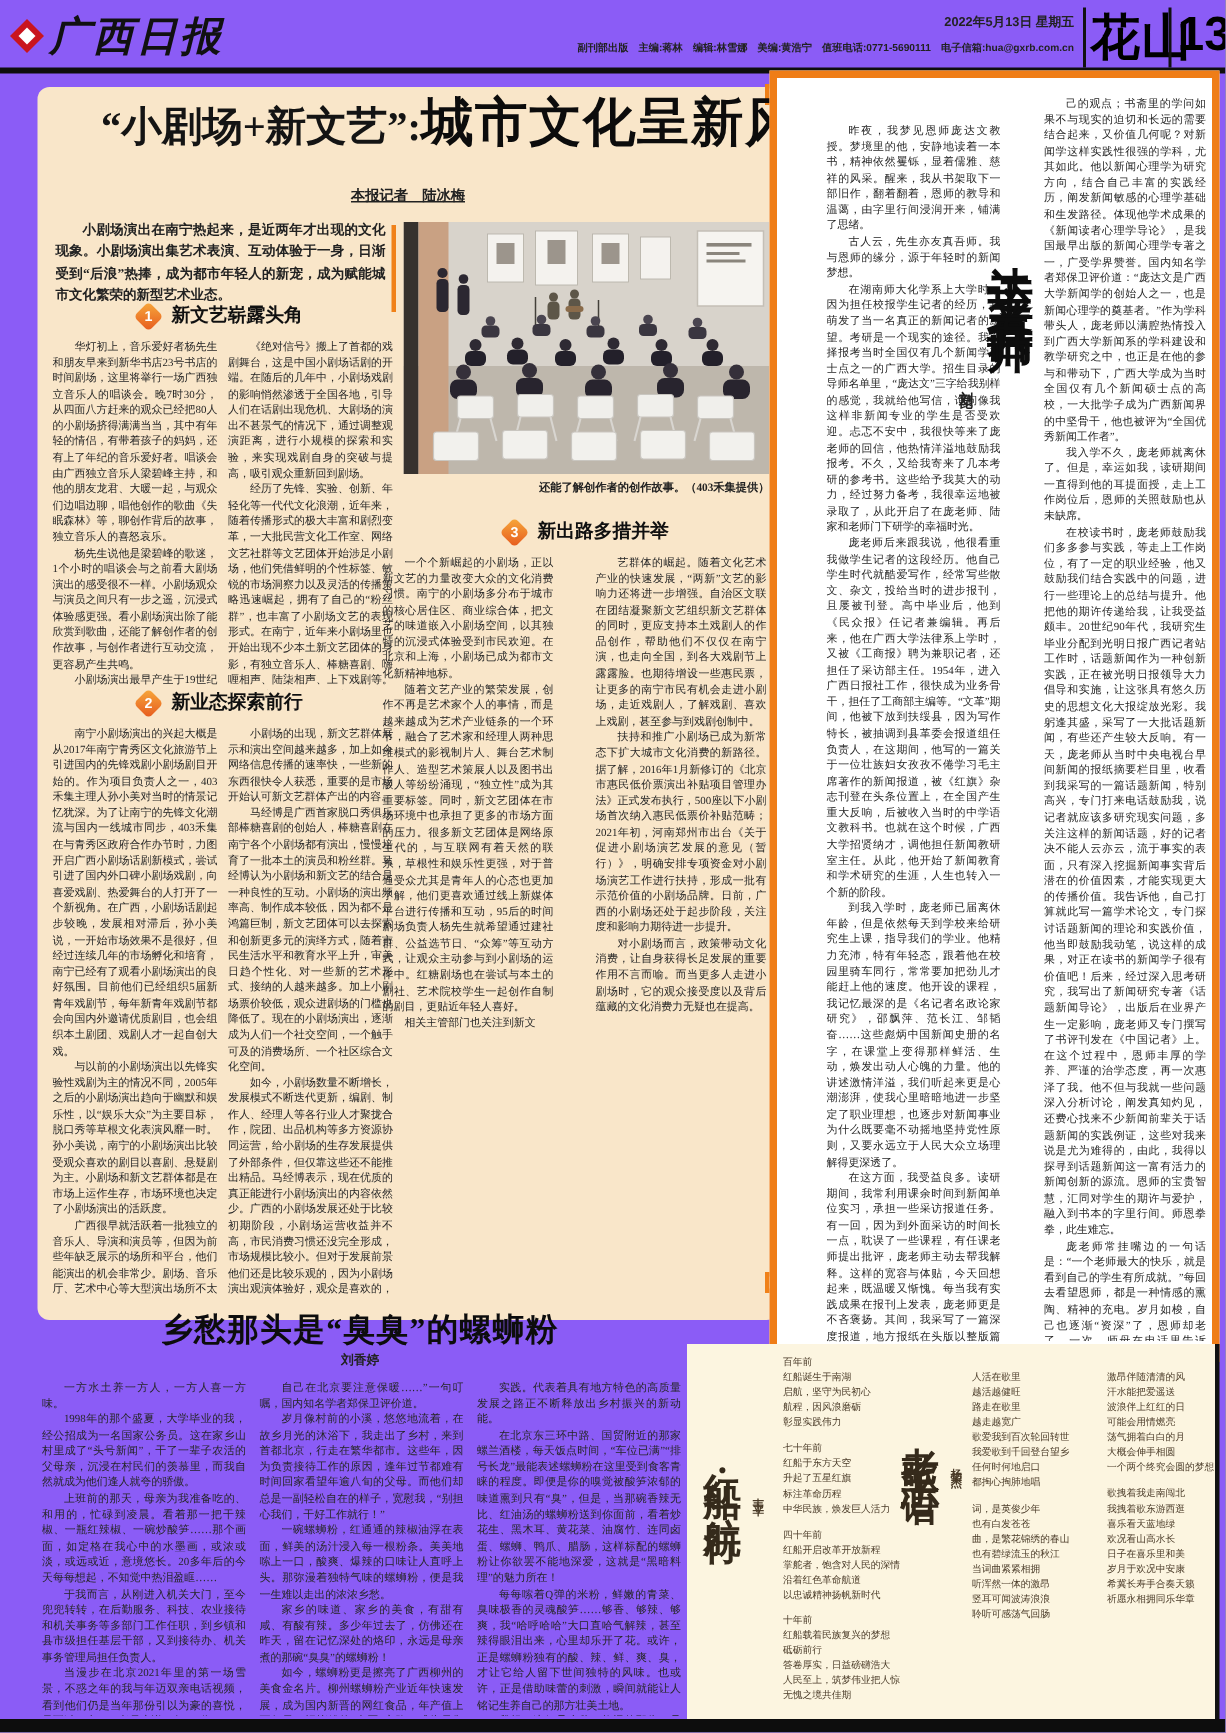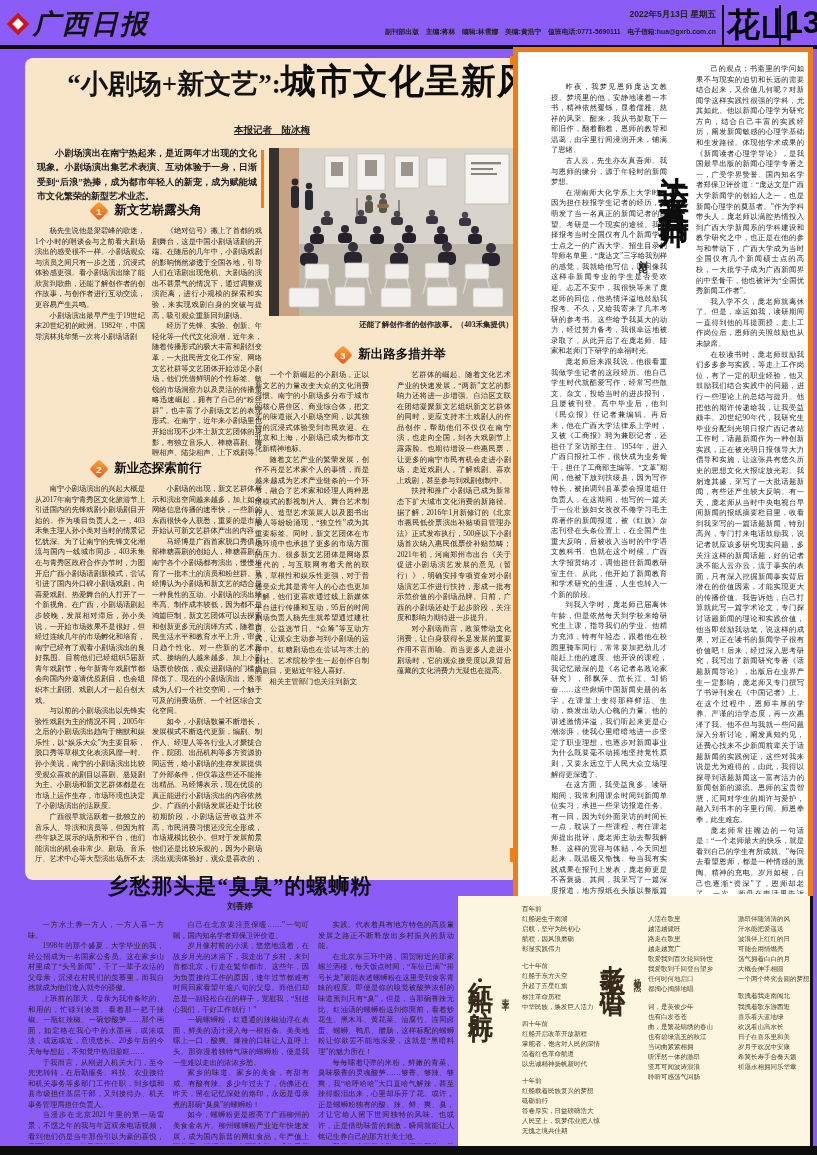--- a/index.html
+++ b/index.html
@@ -205,20 +205,21 @@
     </div>
     <div class="abs caption" style="left:244px;top:262px;width:244px;">还能了解创作者的创作故事。（403禾集提供）</div>
 
     <div class="abs sec-head" style="left:8px;top:144px;width:228px;">
       <span class="badge">
           <b>1</b>
         </span>
       <span class="sec-title">新文艺崭露头角</span>
     </div>
     <div class="abs col" style="left:10px;top:168px;width:110px;height:234px;">
+        <p>华灯初上，音乐爱好者杨先生和朋友早来到新华书店23号书店的时间剧场，这里将举行一场广西独立音乐人的唱谈会。晚7时30分，从四面八方赶来的观众已经把80人的小剧场挤得满满当当，其中有年轻的情侣，有带着孩子的妈妈，还有上了年纪的音乐爱好者。唱谈会由广西独立音乐人梁碧峰主持，和他的朋友龙君、大暖一起，与观众们边唱边聊，唱他创作的歌曲《失眠森林》等，聊创作背后的故事，独立音乐人的喜怒哀乐。</p>
         <p>杨先生说他是梁碧峰的歌迷，1个小时的唱谈会与之前看大剧场演出的感受很不一样。小剧场观众与演员之间只有一步之遥，沉浸式体验感更强。看小剧场演出除了能欣赏到歌曲，还能了解创作者的创作故事，与创作者进行互动交流，更容易产生共鸣。</p>
         <p>小剧场演出最早产生于19世纪末20世纪初的欧洲。1982年，中国导演林兆华第一次将小剧场话剧</p>
       </div>
     <div class="abs col" style="left:127px;top:168px;width:110px;height:234px;">
         <p>《绝对信号》搬上了首都的戏剧舞台，这是中国小剧场话剧的开端。在随后的几年中，小剧场戏剧的影响悄然渗透于全国各地，引导人们在话剧出现危机、大剧场的演出不甚景气的情况下，通过调整观演距离，进行小规模的探索和实验，来实现戏剧自身的突破与提高，吸引观众重新回到剧场。</p>
         <p>经历了先锋、实验、创新、年轻化等一代代文化浪潮，近年来，随着传播形式的极大丰富和剧烈变革，一大批民营文化工作室、网络文艺社群等文艺团体开始涉足小剧场，他们凭借鲜明的个性标签、敏锐的市场洞察力以及灵活的传播策略迅速崛起，拥有了自己的“粉丝群”，也丰富了小剧场文艺的表现形式。在南宁，近年来小剧场里也开始出现不少本土新文艺团体的身影，有独立音乐人、棒糖喜剧、嗨喱相声、陆柒相声、上下戏剧等。小剧场演出门票价格不高，体验感强，吸引了众多年轻人。</p>
       </div>
 
     <div class="abs sec-head" style="left:8px;top:402px;width:228px;">
       <span class="badge">

